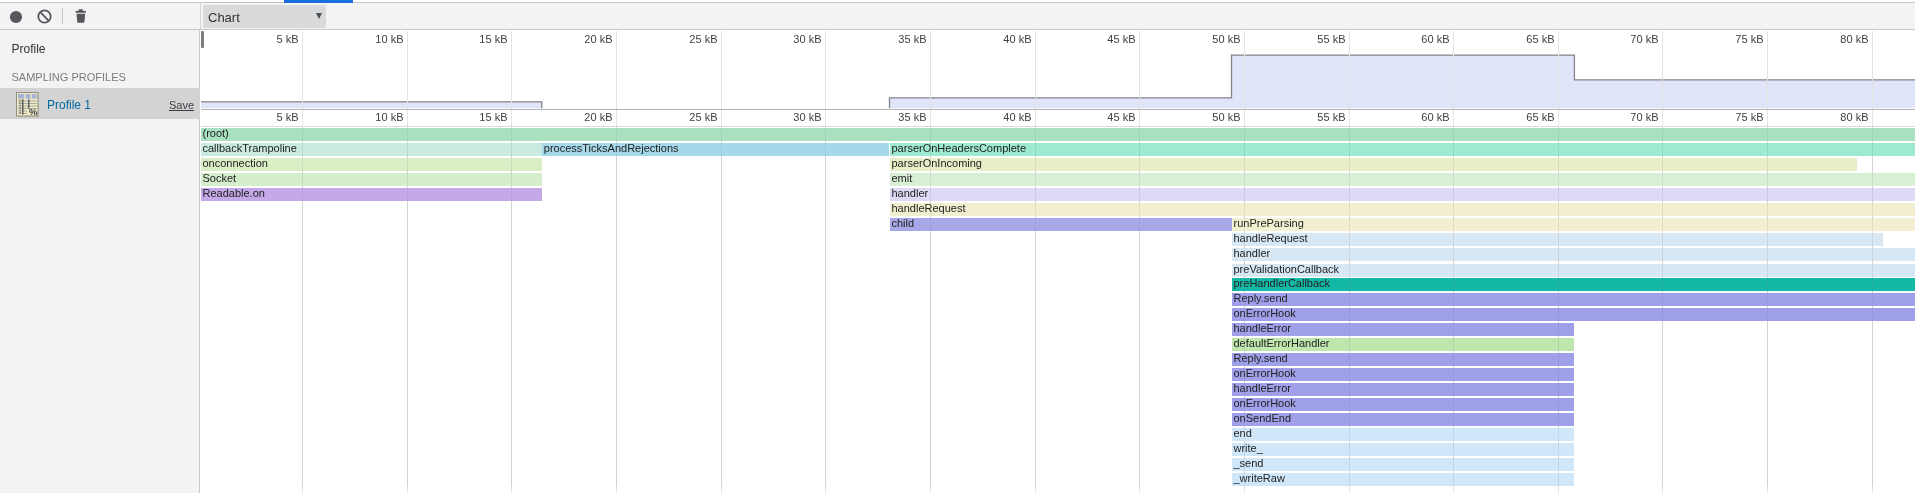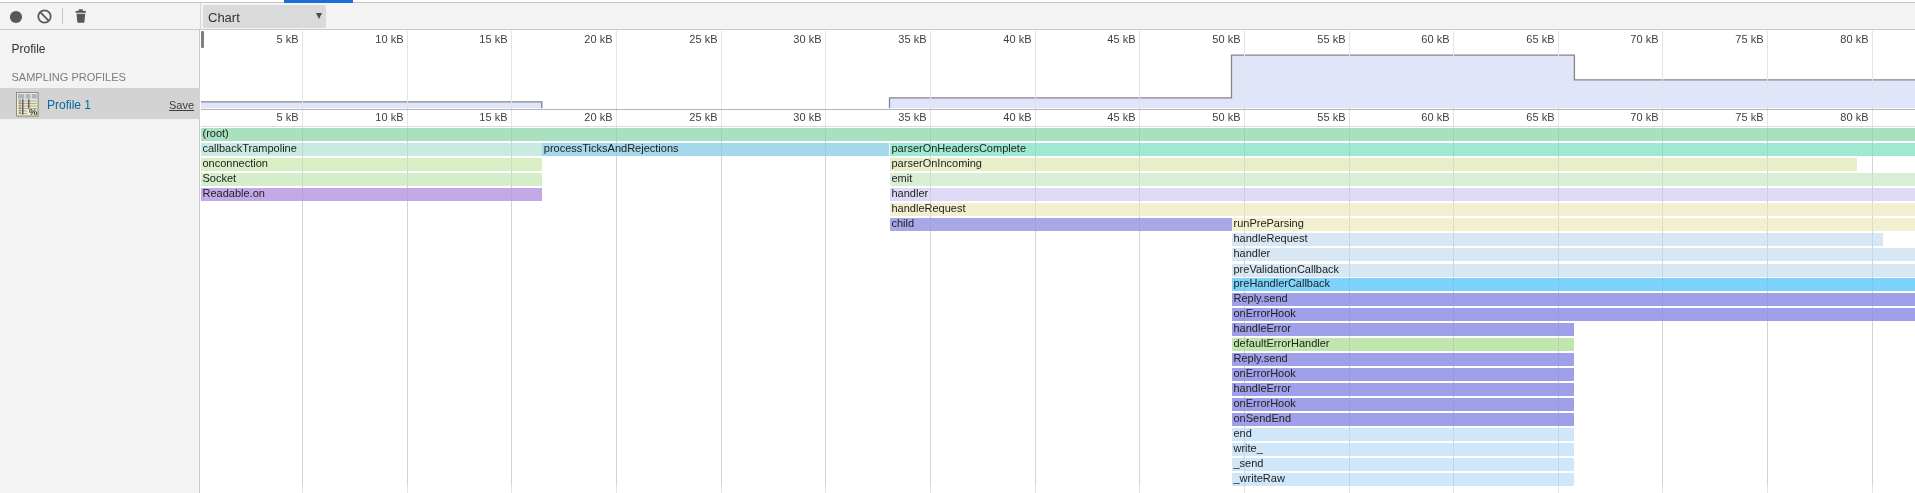--- a/index.html
+++ b/index.html
@@ -146,21 +146,21 @@
 <div class="bar" style="left:200.5px;top:172.5px;width:341.3px;background:#d4edca">Socket</div>
 <div class="bar" style="left:889.5px;top:172.5px;width:1025.5px;background:#d8efd5">emit</div>
 <div class="bar" style="left:200.5px;top:187.5px;width:341.3px;background:#c3a9e8">Readable.on</div>
 <div class="bar" style="left:889.5px;top:187.5px;width:1025.5px;background:#ded9f4">handler</div>
 <div class="bar" style="left:889.5px;top:202.5px;width:1025.5px;background:#f1efd0">handleRequest</div>
 <div class="bar" style="left:889.5px;top:217.5px;width:342px;background:#a7a8e8">child</div>
 <div class="bar" style="left:1231.5px;top:217.5px;width:683.5px;background:#f2f0d0">runPreParsing</div>
 <div class="bar" style="left:1231.5px;top:232.5px;width:651px;background:#d7e7f4">handleRequest</div>
 <div class="bar" style="left:1231.5px;top:247.5px;width:683.5px;background:#d7e7f4">handler</div>
 <div class="bar" style="left:1231.5px;top:264px;width:683.5px;background:#d7e7f4">preValidationCallback</div>
-<div class="bar" style="left:1231.5px;top:277.5px;width:683.5px;background:#7dd3fc">preHandlerCallback</div>
+<div class="bar" style="left:1231.5px;top:277.5px;width:683.5px;background:#14b8a6">preHandlerCallback</div>
 <div class="bar" style="left:1231.5px;top:292.5px;width:683.5px;background:#9fa0e9">Reply.send</div>
 <div class="bar" style="left:1231.5px;top:307.5px;width:683.5px;background:#9fa0e9">onErrorHook</div>
 <div class="bar" style="left:1231.5px;top:322.5px;width:342.9px;background:#9fa0e9">handleError</div>
 <div class="bar" style="left:1231.5px;top:337.5px;width:342.9px;background:#bfe6ad">defaultErrorHandler</div>
 <div class="bar" style="left:1231.5px;top:352.5px;width:342.9px;background:#9fa0e9">Reply.send</div>
 <div class="bar" style="left:1231.5px;top:367.5px;width:342.9px;background:#9fa0e9">onErrorHook</div>
 <div class="bar" style="left:1231.5px;top:382.5px;width:342.9px;background:#9fa0e9">handleError</div>
 <div class="bar" style="left:1231.5px;top:397.5px;width:342.9px;background:#9fa0e9">onErrorHook</div>
 <div class="bar" style="left:1231.5px;top:412.5px;width:342.9px;background:#9fa0e9">onSendEnd</div>
 <div class="bar" style="left:1231.5px;top:427.5px;width:342.9px;background:#cfe7f9">end</div>

